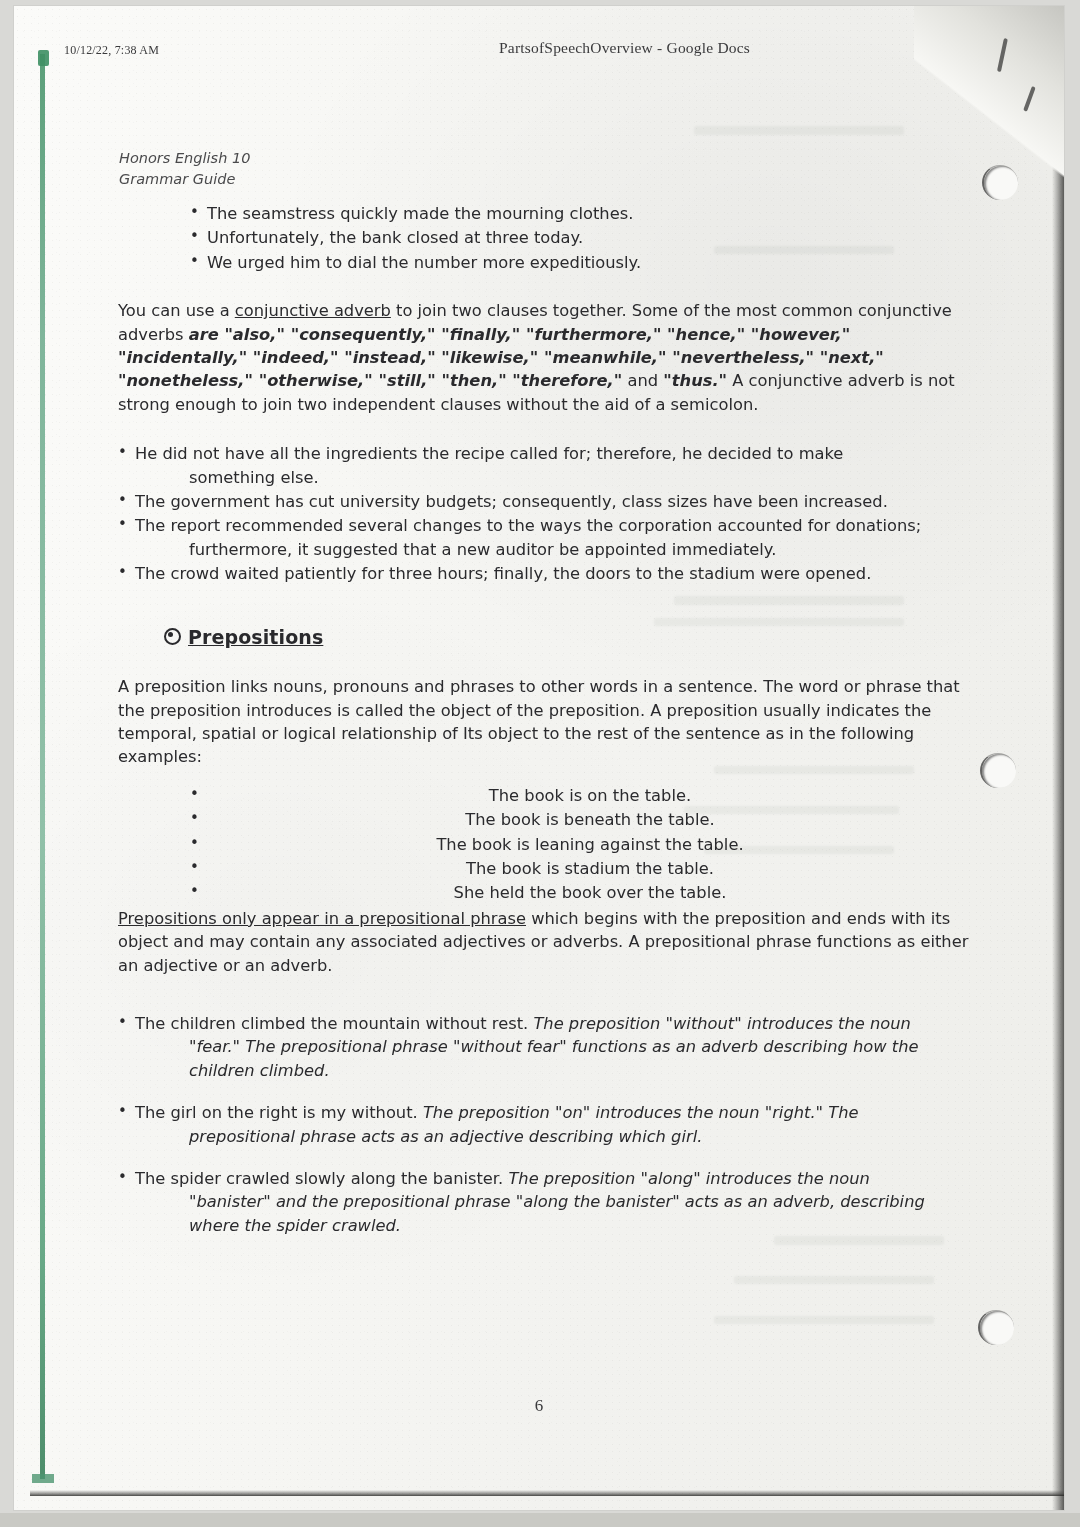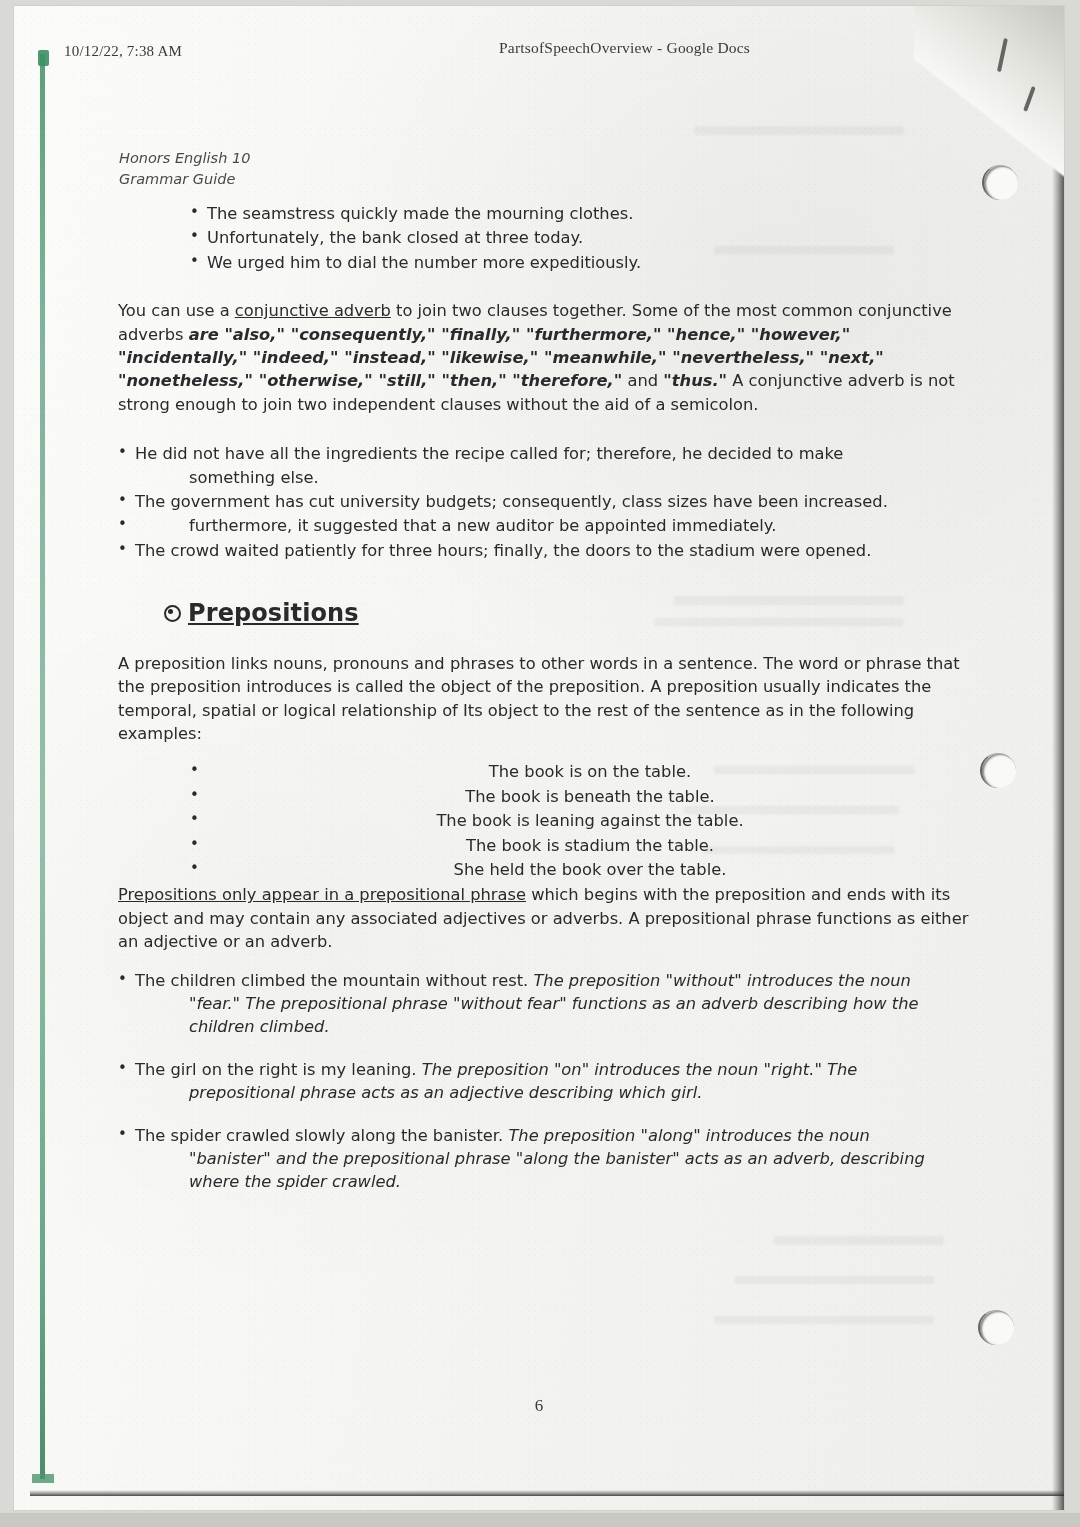--- a/index.html
+++ b/index.html
@@ -144,21 +144,21 @@
   .content {
     position: absolute;
     left: 0; top: 0;
     width: 1050px;
     height: 1504px;
     color: #26262a;
   }
   .hdr {
     position: absolute;
     font-family: "Liberation Serif", serif;
-    font-size: 15px;
+    font-size: 12px;
     color: #3a3a3c;
     letter-spacing: .2px;
     white-space: nowrap;
   }
   .hdr-date { left: 50px; top: 37px; }
   .hdr-title { left: 485px; top: 33px; font-size: 15.5px; }
 
   .course {
     position: absolute;
     left: 105px;
@@ -208,21 +208,21 @@
     line-height: 23.4px;
   }
   ul.bl.indented { margin-left: 72px; }
   ul.bl.hang > li { padding-left: 17px; text-indent: 0; }
   ul.bl.hang > li .cont { display: block; padding-left: 54px; }
   ul.bl.spaced > li { margin-bottom: 19px; }
 
   h3.sec {
     position: relative;
     margin: 0 0 0 46px;
-    font-size: 24px;
+    font-size: 19px;
     font-weight: 700;
     letter-spacing: .1px;
   }
   h3.sec .marker {
     display: inline-block;
     width: 13px;
     height: 13px;
     margin-right: 7px;
     border: 2.2px solid #2a2a2d;
     border-radius: 50%;
@@ -312,20 +312,21 @@
 
         <ul class="bl hang blk" style="margin-bottom:40px;">
           <li>
             <span>He did not have all the ingredients the recipe called for; </span><b>therefore</b><span>, he decided to make</span>
             <span class="cont">something else.</span>
           </li>
           <li>
             <span>The government has cut university budgets; </span><b>consequently</b><span>, class sizes have been increased.</span>
           </li>
           <li>
+            <span>The report recommended several changes to the ways the corporation accounted for donations;</span>
             <span class="cont"><b>furthermore</b><span>, it suggested that a new auditor be appointed immediately.</span></span>
           </li>
           <li>
             <span>The crowd waited patiently for three hours; </span><b>finally</b><span>, the doors to the stadium were opened.</span>
           </li>
         </ul>
 
         <h3 class="sec" style="margin-bottom:26px;">
           <span class="marker"></span><span class="t">Prepositions</span>
         </h3>
@@ -343,31 +344,31 @@
             <span>The book is leaning </span><b>against</b><span> the table.</span>
           </li>
           <li>
             <span>The book is </span><b>stadium</b><span> the table.</span>
           </li>
           <li>
             <span>She held the book </span><b>over</b><span> the table.</span>
           </li>
         </ul>
 
-        <p class="blk" style="margin-bottom:15px;">
+        <p class="blk" style="margin-bottom:35px;">
           <b class="u">Prepositions only appear in a prepositional phrase</b><span> which begins with the preposition and ends with its object and may contain any associated adjectives or adverbs. </span><b>A prepositional phrase functions as either an adjective or an adverb.</b>
         </p>
 
         <ul class="bl hang spaced">
           <li>
             <span>The children climbed the mountain </span><b>without</b><span> rest. </span><i>The preposition "without" introduces the noun</i>
             <i class="cont">"fear." The prepositional phrase "without fear" functions as an adverb describing how the children climbed.</i>
           </li>
           <li>
-            <span>The girl </span><b>on</b><span> the right is my leaning. </span><i>The preposition "on" introduces the noun "right." The</i>
+            <span>The girl </span><b>on</b><span> the right is my without. </span><i>The preposition "on" introduces the noun "right." The</i>
             <i class="cont">prepositional phrase acts as an adjective describing which girl.</i>
           </li>
           <li>
             <span>The spider crawled slowly </span><b>along</b><span> the banister.  </span><i>The preposition "along" introduces the noun</i>
             <i class="cont">"banister" and the prepositional phrase "along the banister" acts as an adverb, describing where the spider crawled.</i>
           </li>
         </ul>
 
       </div>
 

